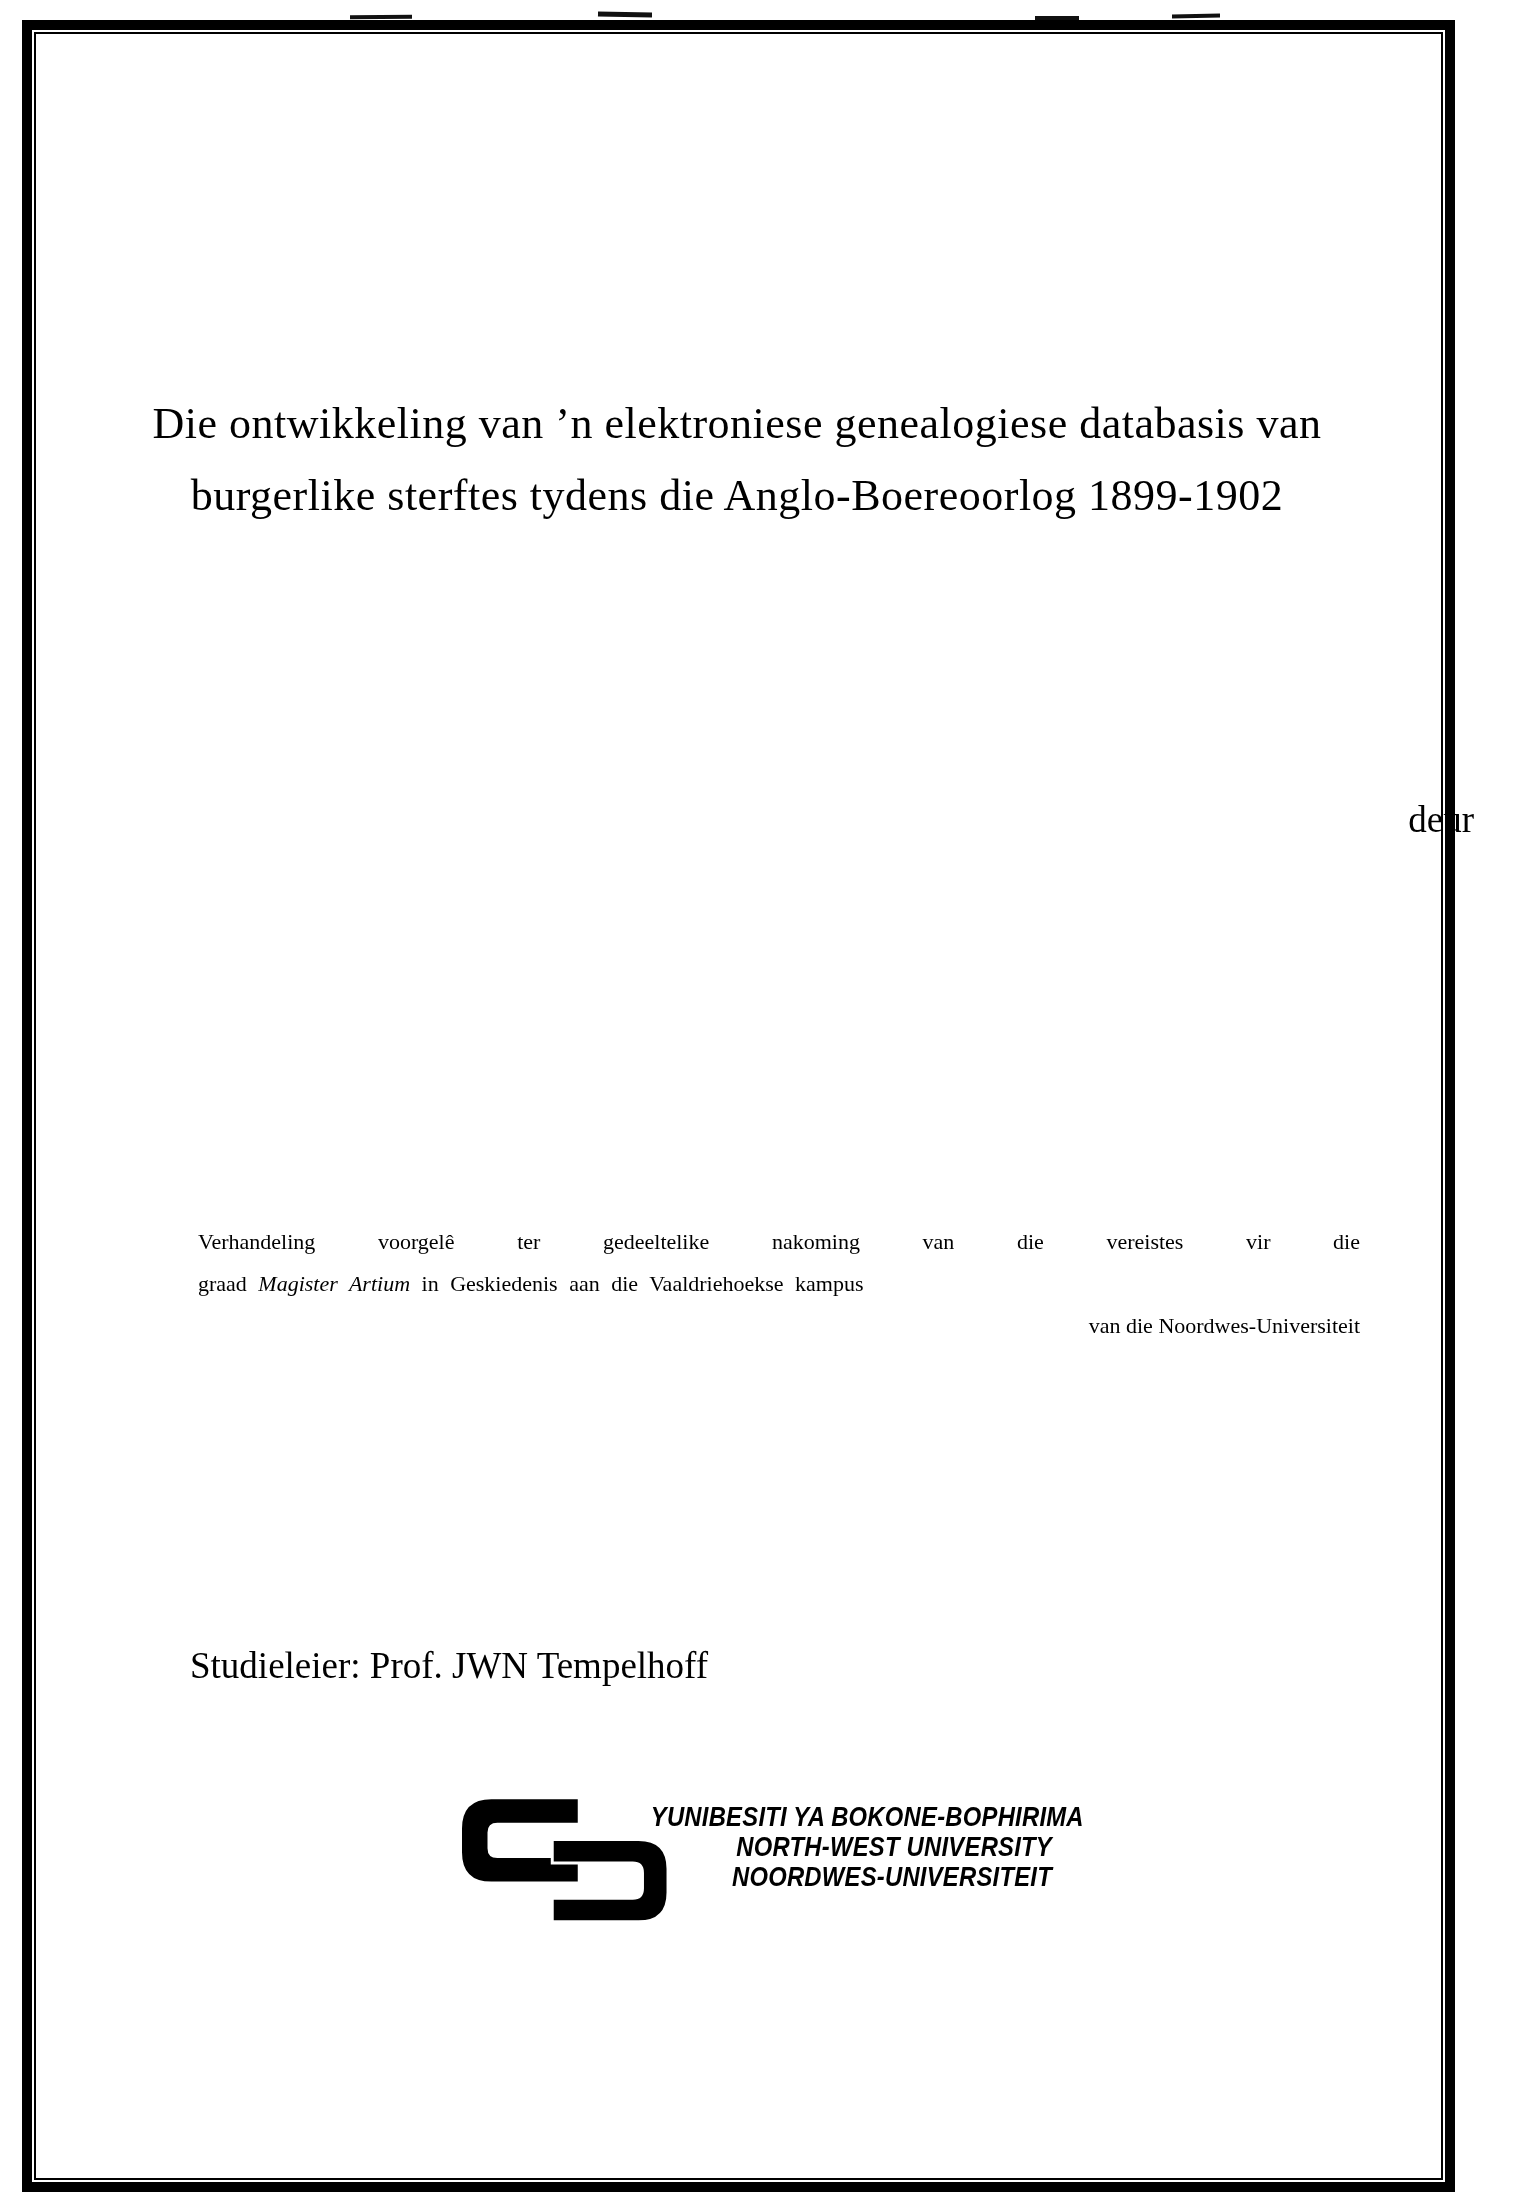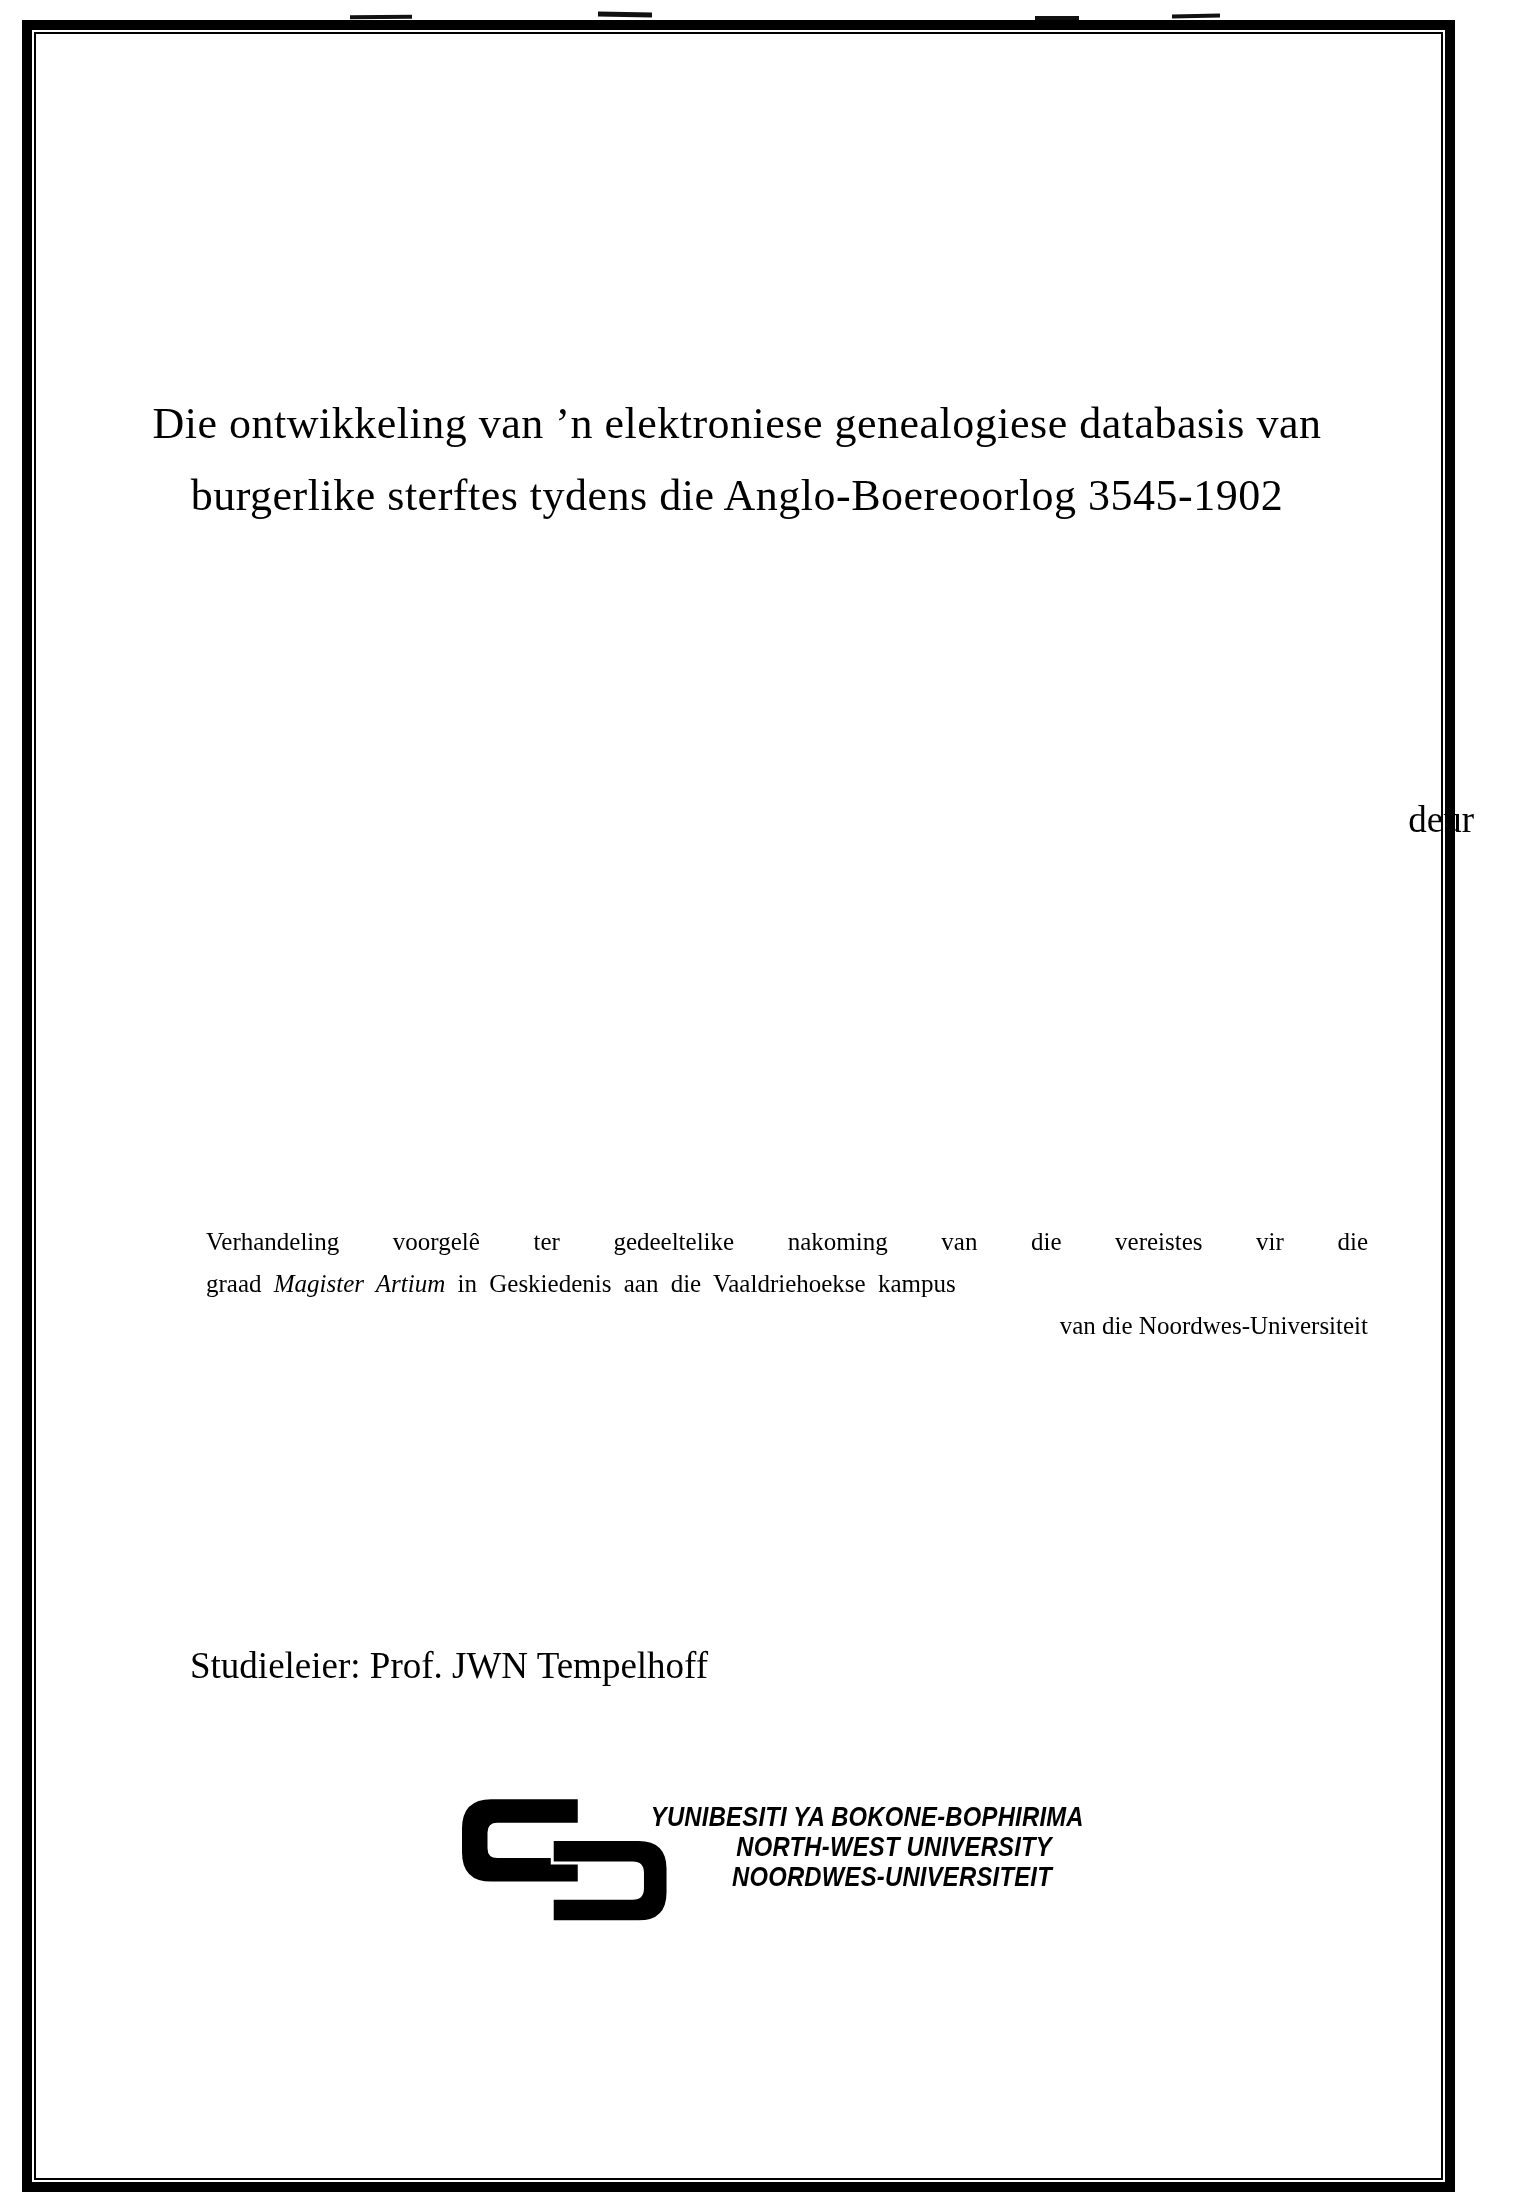--- a/index.html
+++ b/index.html
@@ -49,23 +49,23 @@
   .author {
     position: absolute;
     left: 0; right: 0; top: 955px;
     text-align: center;
     font-size: 42px;
     line-height: 50px;
     white-space: nowrap;
   }
   .submission {
     position: absolute;
-    left: 206px; top: 1221px;
+    left: 198px; top: 1221px;
     width: 1162px;
-    font-size: 25px;
+    font-size: 22px;
     line-height: 42px;
     font-family: Liberation Serif, serif;
   }
   .submission .l1 { text-align: justify; text-align-last: justify; white-space: normal; }
   .submission .l2 { word-spacing: 6px; white-space: nowrap; }
   .submission .l3 { white-space: nowrap; text-align: right; }
   .supervisor {
     position: absolute;
     left: 190px; top: 1644px;
     font-size: 37px;
@@ -99,21 +99,21 @@
   <div class="speck s2"></div>
   <div class="speck s3"></div>
   <div class="speck s4"></div>
 
   <div class="frame-outer">
     <div class="frame-inner"></div>
   </div>
 
   <div class="title">
     <div>Die ontwikkeling van ’n elektroniese genealogiese databasis van</div>
-    <div>burgerlike sterftes tydens die Anglo-Boereoorlog 3545-1902</div>
+    <div>burgerlike sterftes tydens die Anglo-Boereoorlog 1899-1902</div>
   </div>
 
   <div class="byline">deur</div>
 
 
   <div class="submission">
     <div class="l1">Verhandeling voorgelê ter gedeeltelike nakoming van die vereistes vir die</div>
     <div class="l2"><span>graad</span> <i>Magister Artium</i> <span>in Geskiedenis aan die Vaaldriehoekse kampus</span></div>
     <div class="l3">van die Noordwes-Universiteit</div>
   </div>

